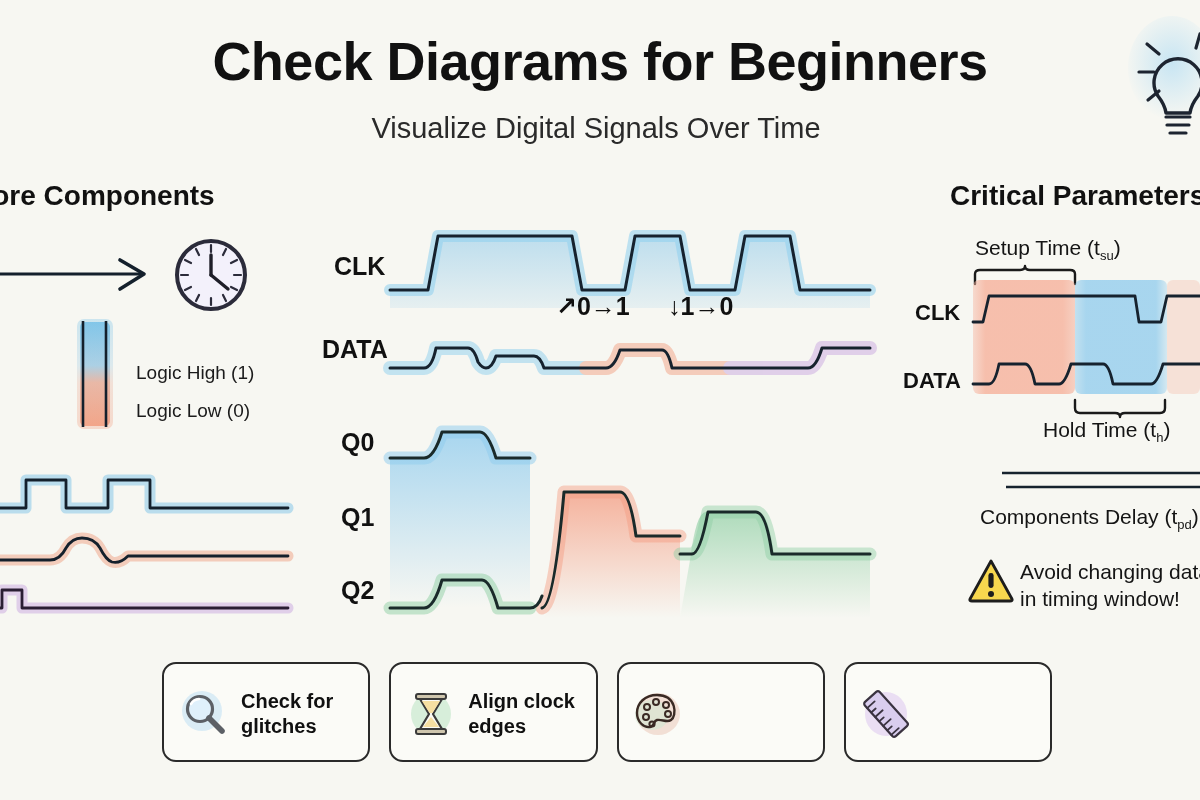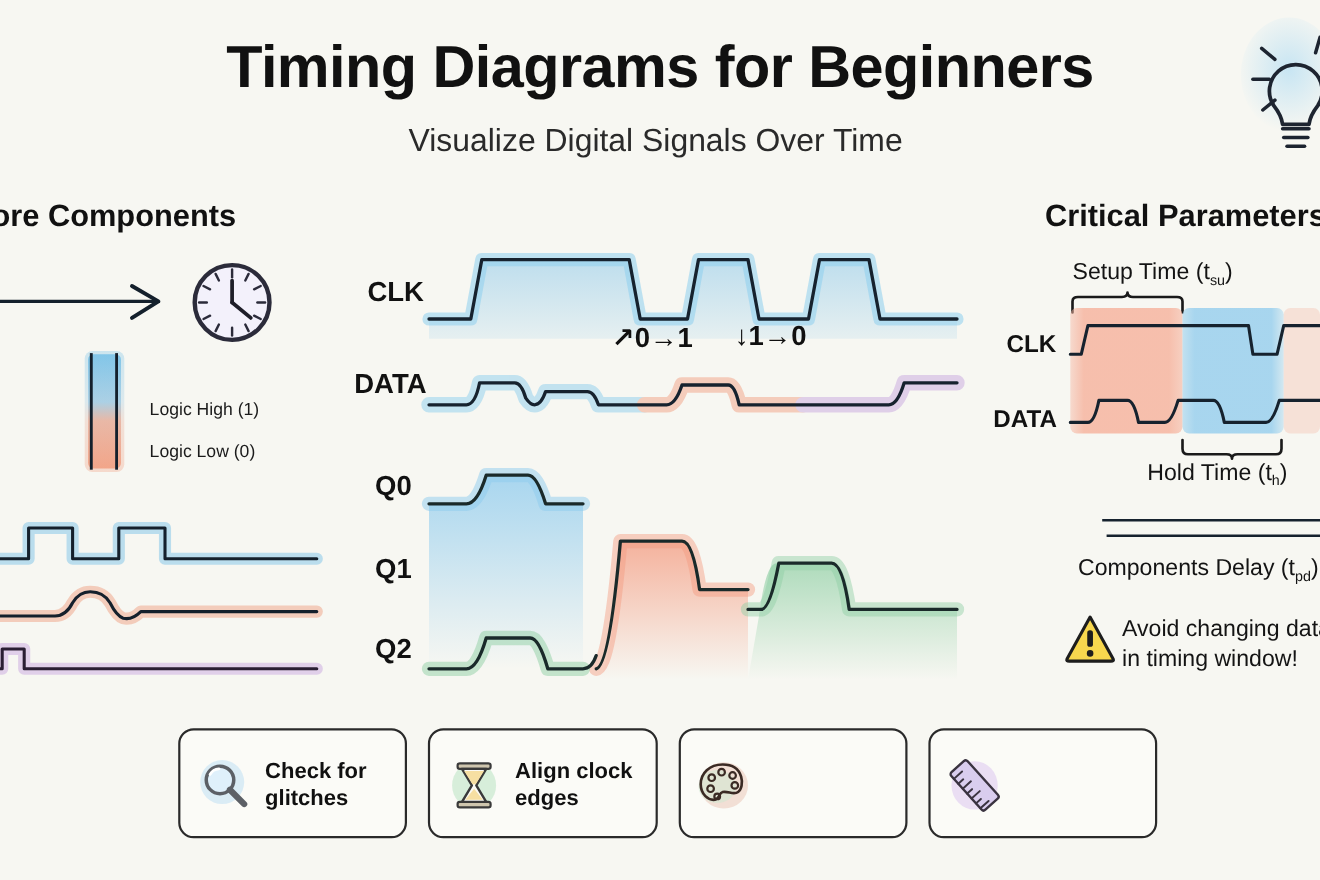--- a/index.html
+++ b/index.html
@@ -28,21 +28,21 @@
 
   
   .colhead{font-size:28px;font-weight:bold;color:#111;white-space:nowrap;}
   #head-left{left:-28px;top:180px;}
   #head-right{left:950px;top:180px;}
 
   
   svg{display:block;overflow:visible;}
 
   
-  .legend-txt{font-size:16px;color:#1b1b1b;white-space:nowrap;line-height:26px;}
+  .legend-txt{font-size:19px;color:#1b1b1b;white-space:nowrap;line-height:26px;}
 
   
   .sig-label{font-size:25px;font-weight:bold;color:#111;white-space:nowrap;}
   .sig-label-r{font-size:22px;font-weight:bold;color:#111;white-space:nowrap;}
 
   
   .edge-note{font-size:25px;font-weight:600;color:#101010;white-space:nowrap;}
 
   
   .param-txt{font-size:21px;color:#141414;white-space:nowrap;}
@@ -58,21 +58,21 @@
     box-sizing:border-box;height:100px;
   }
   .tip-ico{width:52px;height:52px;flex:0 0 52px;}
   .tip-label{font-size:20px;font-weight:bold;color:#101010;line-height:25px;}
 </style>
 </head>
 <body>
 
 <div id="stage">
 
-  <div class="abs" id="title">Timing Diagrams for Beginners</div>
+  <div class="abs" id="title">Check Diagrams for Beginners</div>
   <div class="abs" id="subtitle">Visualize Digital Signals Over Time</div>
 
   <div class="abs" id="bulb">
     <svg width="80" height="128" viewBox="0 0 80 128">
       <defs>
         <radialGradient id="bulbglow" cx="50%" cy="45%" r="55%">
           <stop offset="0%" stop-color="#bfe2f3" stop-opacity=".85"></stop>
           <stop offset="100%" stop-color="#bfe2f3" stop-opacity="0"></stop>
         </radialGradient>
       </defs>

